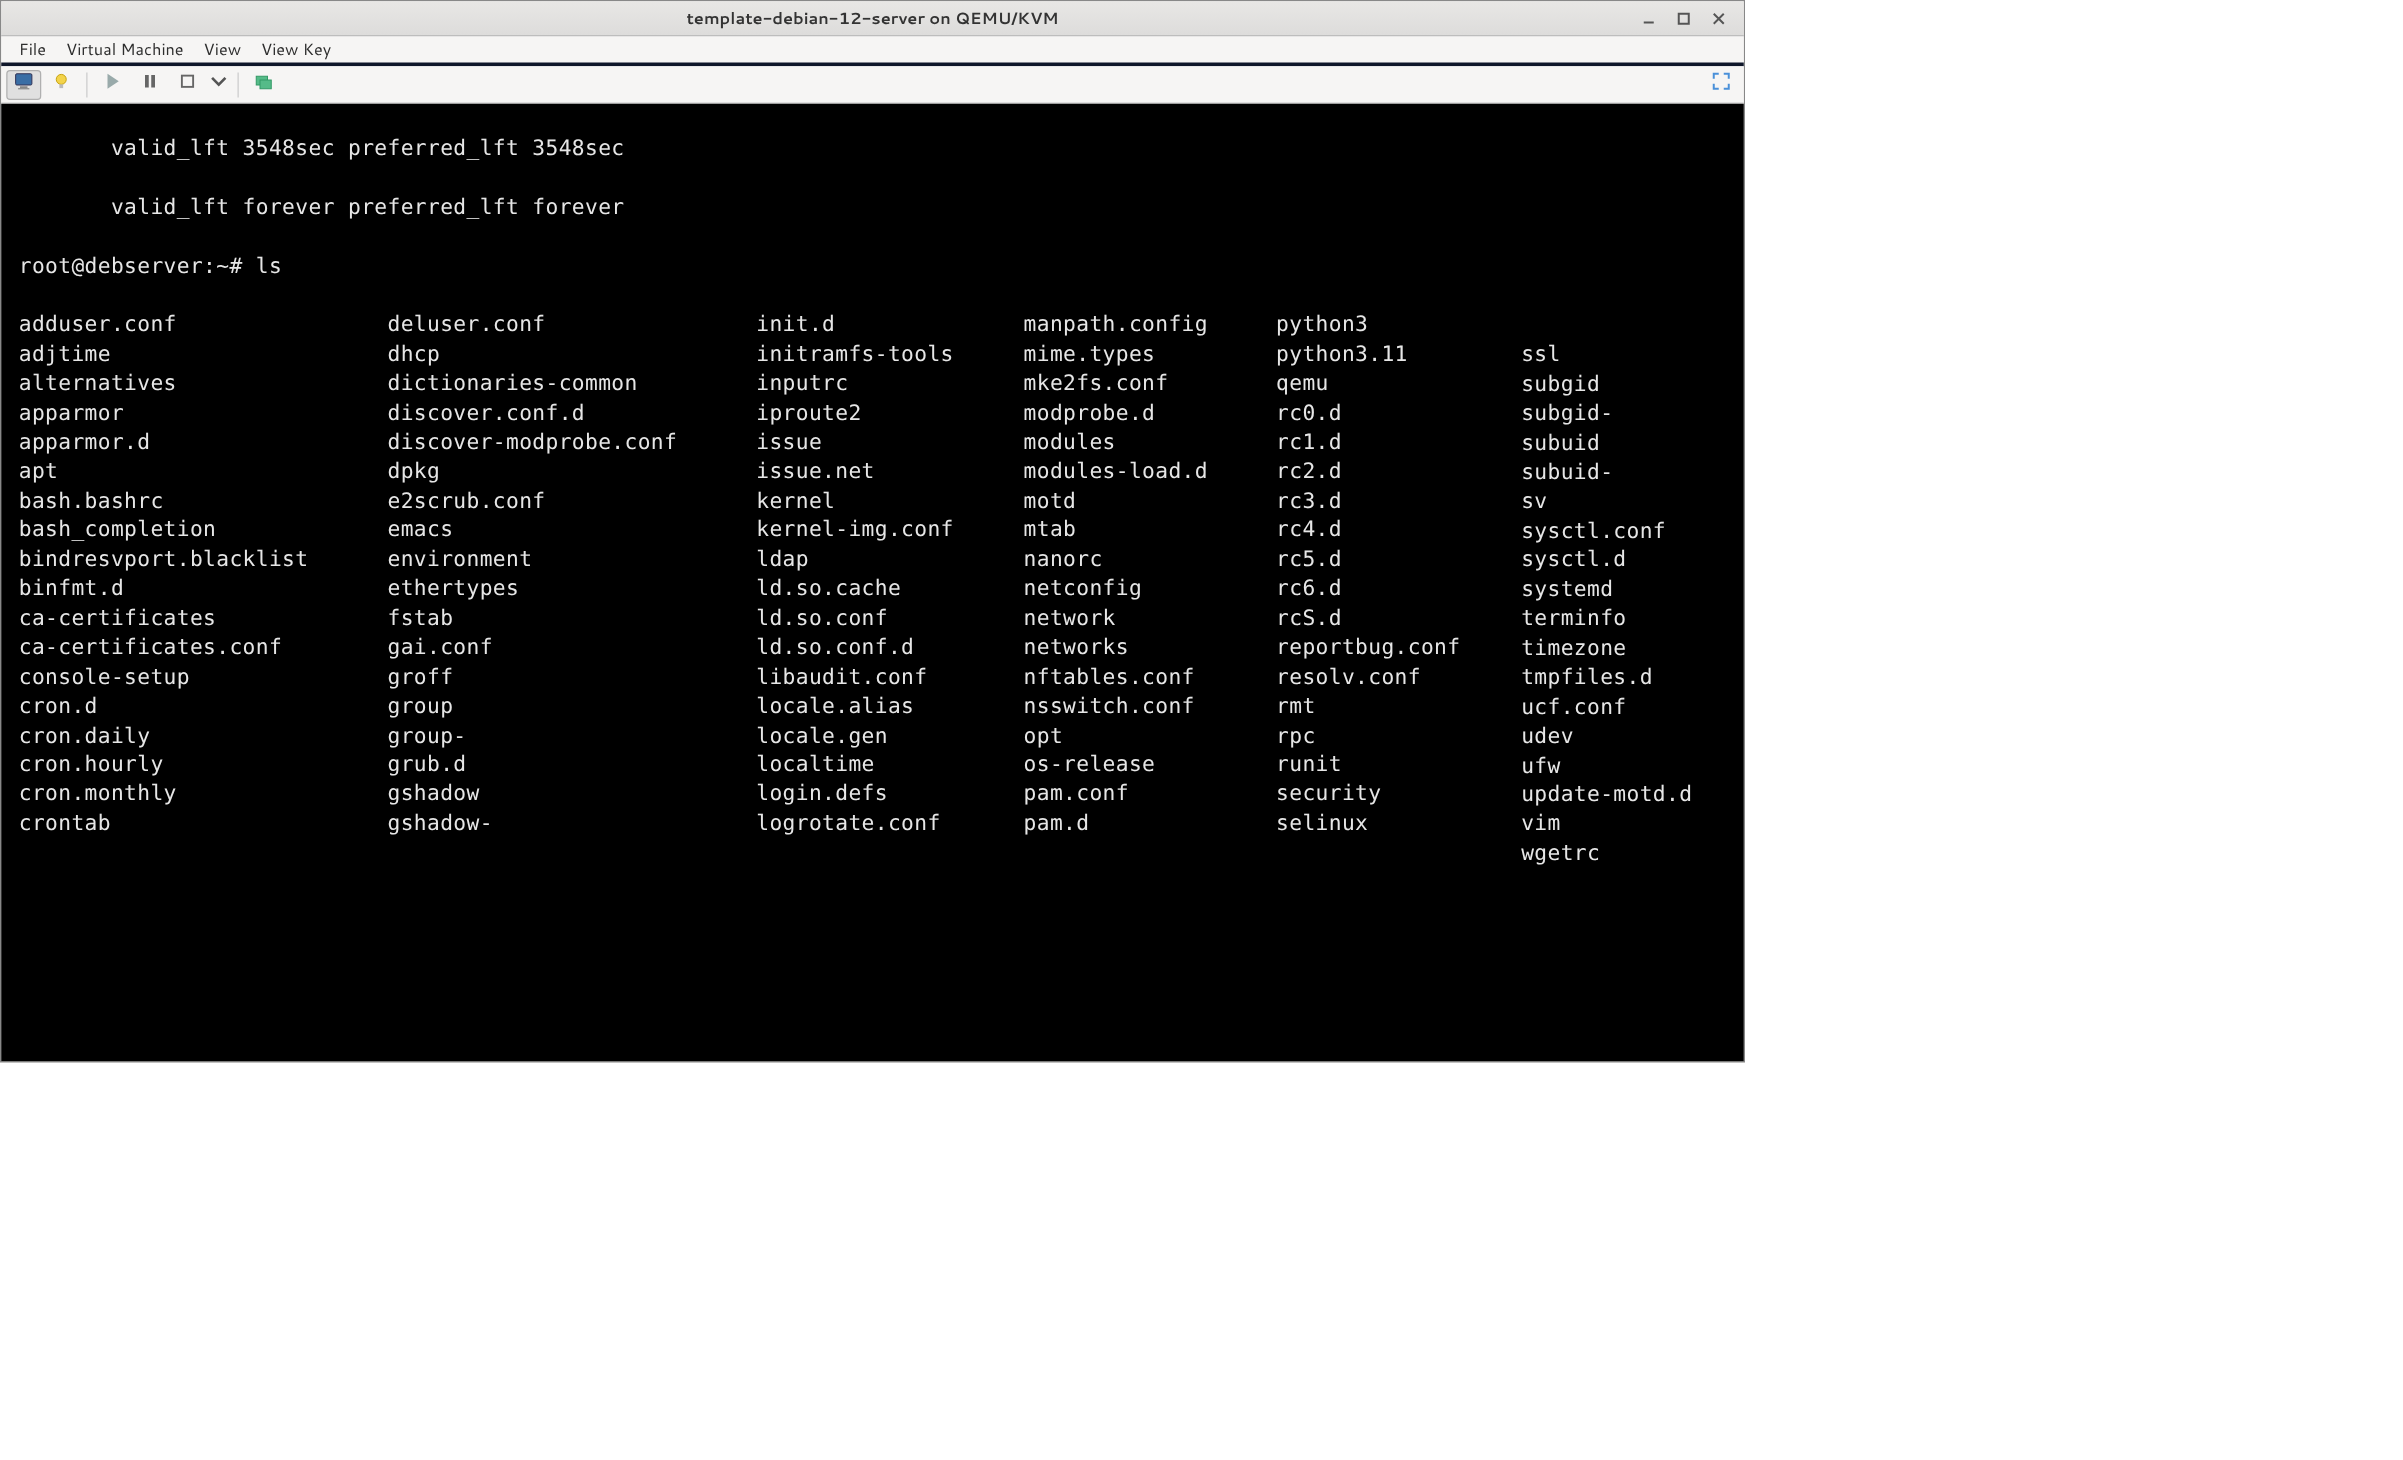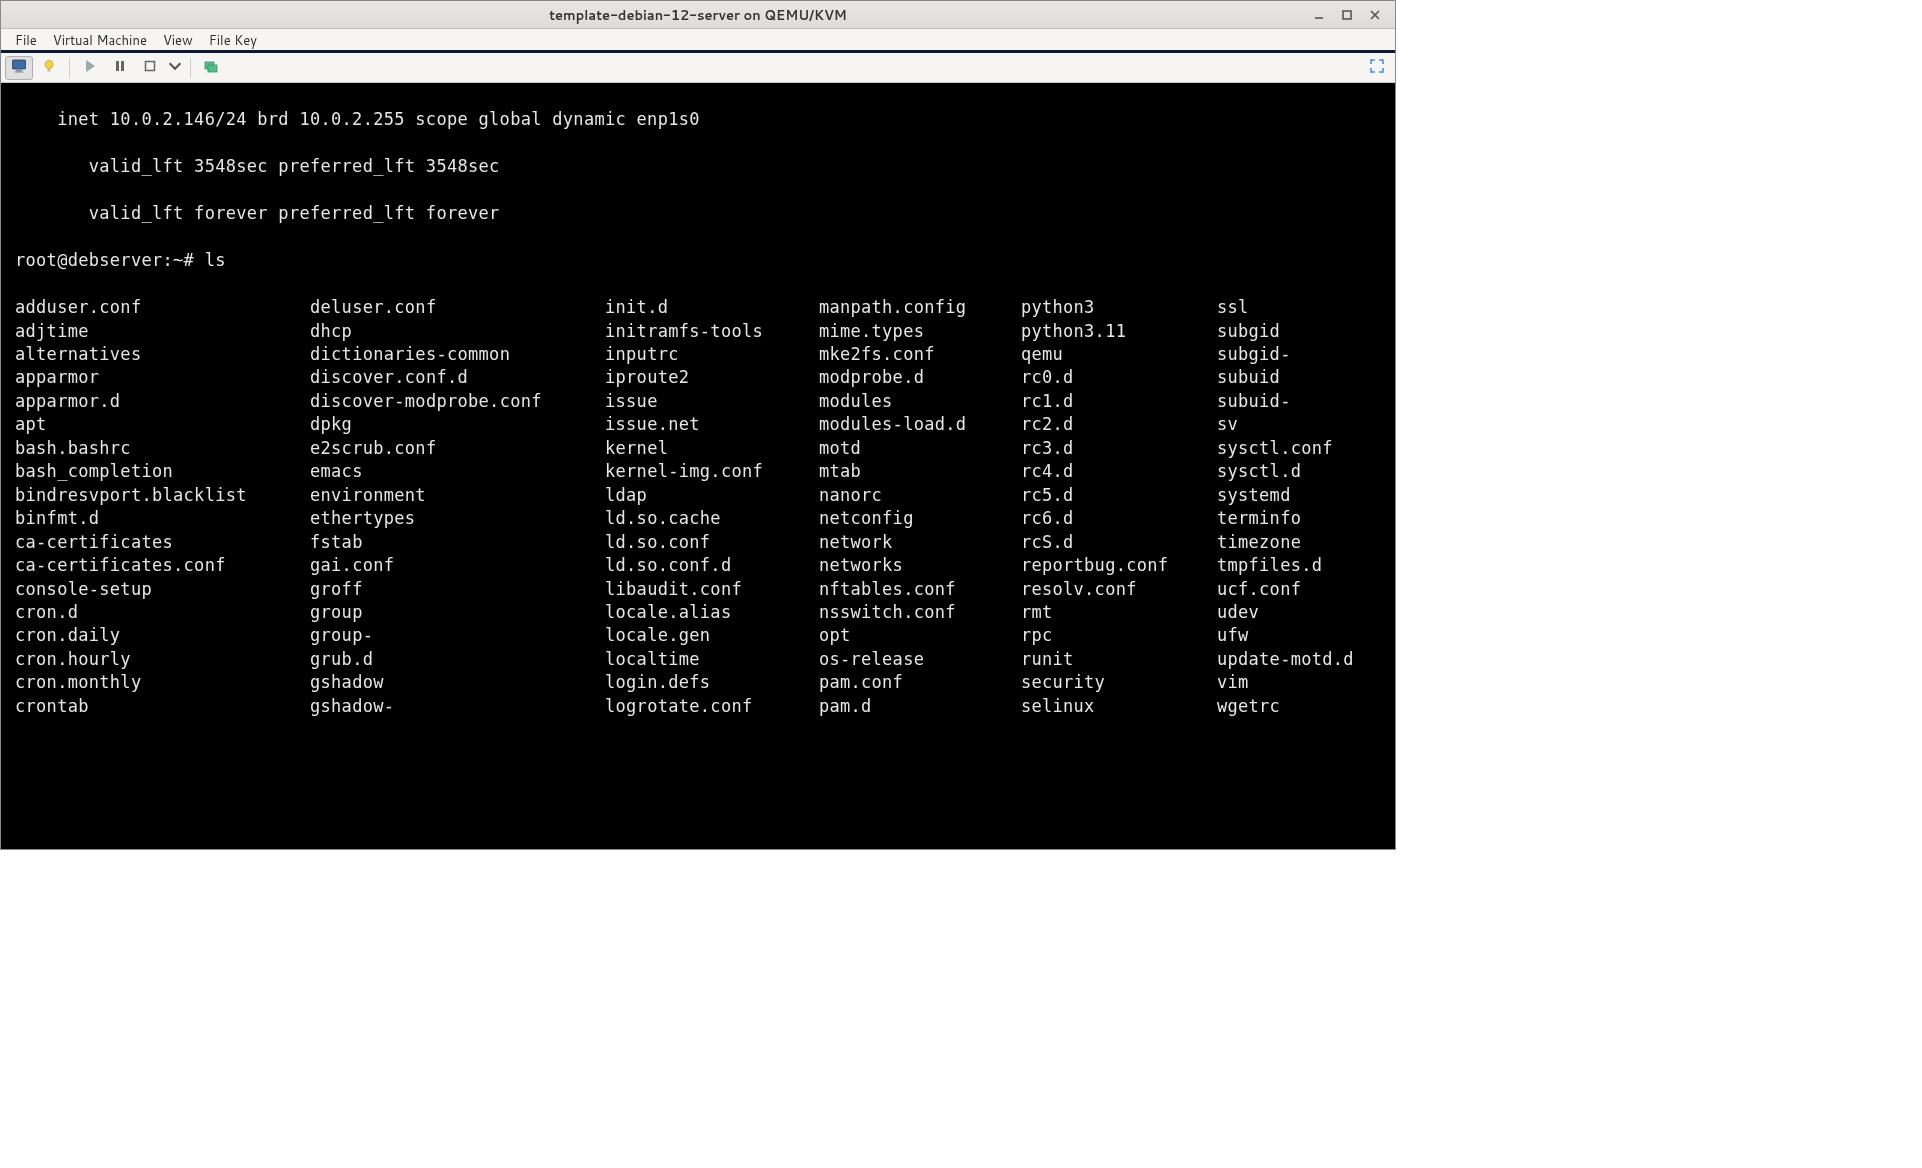--- a/index.html
+++ b/index.html
@@ -23,21 +23,21 @@
   .tspacer { flex: 1; }
 
   .terminal { flex: 1; background: #000; color: #e6e6e6; font-family: "DejaVu Sans Mono", "Liberation Mono", monospace; font-size: 17px; line-height: 1.38; padding: 2px 0 0 14px; overflow: hidden; white-space: pre; letter-spacing: 0.3px; }
   .terminal .ls-cols { display: flex; gap: 16px; }
   .terminal .ls-col { min-width: 0; }
   .terminal .ls-col.c0 { width: 282px; }
   .terminal .ls-col.c1 { width: 282px; }
   .terminal .ls-col.c2 { width: 200px; }
   .terminal .ls-col.c3 { width: 188px; }
   .terminal .ls-col.c4 { width: 182px; }
-  .terminal .ls-col.c5 { width: 180px; }
+  .terminal .ls-col.c5 { width: 180px; margin-top: 24px; }
 </style>
 </head>
 <body>
 
 <div class="outer">
 
   <div class="titlebar">
     <div class="title">template-debian-12-server on QEMU/KVM</div>
     <div class="wincontrols">
       <div class="winbtn">
@@ -55,21 +55,21 @@
             <path d="M2 2 L10 10 M10 2 L2 10"></path>
           </svg>
         </div>
     </div>
   </div>
 
   <div class="menubar">
     <div class="menuitem">File</div>
     <div class="menuitem">Virtual Machine</div>
     <div class="menuitem">View</div>
-    <div class="menuitem">File Key</div>
+    <div class="menuitem">View Key</div>
   </div>
 
   <div class="toolbar">
     <div class="tbtn active">
       <span><svg viewBox="0 0 16 16">
             <rect x="1.5" y="2" width="13" height="9" rx="1" fill="#3a6ea5" stroke="#335" stroke-width="0.8"></rect>
             <rect x="5" y="12" width="6" height="1.5" fill="#888"></rect>
             <rect x="3.5" y="13.5" width="9" height="1" fill="#888"></rect>
           </svg></span>
     </div>
@@ -110,21 +110,20 @@
     </div>
     <div class="tspacer"></div>
     <div class="tbtn">
       <span><svg viewBox="0 0 16 16">
             <path d="M2 6 V2 H6 M10 2 H14 V6 M14 10 V14 H10 M6 14 H2 V10" fill="none" stroke="#4a90d9" stroke-width="1.6"></path>
           </svg></span>
     </div>
   </div>
 
   <div class="terminal">
-<div>    inet 10.0.2.146/24 brd 10.0.2.255 scope global dynamic enp1s0</div>
 <div>       valid_lft 3548sec preferred_lft 3548sec</div>
 <div>       valid_lft forever preferred_lft forever</div>
 <div><span>root@debserver:~# </span><span>ls</span></div>
 <div class="ls-cols" id="ls-cols"><div class="ls-col c0"><div>adduser.conf</div><div>adjtime</div><div>alternatives</div><div>apparmor</div><div>apparmor.d</div><div>apt</div><div>bash.bashrc</div><div>bash_completion</div><div>bindresvport.blacklist</div><div>binfmt.d</div><div>ca-certificates</div><div>ca-certificates.conf</div><div>console-setup</div><div>cron.d</div><div>cron.daily</div><div>cron.hourly</div><div>cron.monthly</div><div>crontab</div></div><div class="ls-col c1"><div>deluser.conf</div><div>dhcp</div><div>dictionaries-common</div><div>discover.conf.d</div><div>discover-modprobe.conf</div><div>dpkg</div><div>e2scrub.conf</div><div>emacs</div><div>environment</div><div>ethertypes</div><div>fstab</div><div>gai.conf</div><div>groff</div><div>group</div><div>group-</div><div>grub.d</div><div>gshadow</div><div>gshadow-</div></div><div class="ls-col c2"><div>init.d</div><div>initramfs-tools</div><div>inputrc</div><div>iproute2</div><div>issue</div><div>issue.net</div><div>kernel</div><div>kernel-img.conf</div><div>ldap</div><div>ld.so.cache</div><div>ld.so.conf</div><div>ld.so.conf.d</div><div>libaudit.conf</div><div>locale.alias</div><div>locale.gen</div><div>localtime</div><div>login.defs</div><div>logrotate.conf</div></div><div class="ls-col c3"><div>manpath.config</div><div>mime.types</div><div>mke2fs.conf</div><div>modprobe.d</div><div>modules</div><div>modules-load.d</div><div>motd</div><div>mtab</div><div>nanorc</div><div>netconfig</div><div>network</div><div>networks</div><div>nftables.conf</div><div>nsswitch.conf</div><div>opt</div><div>os-release</div><div>pam.conf</div><div>pam.d</div></div><div class="ls-col c4"><div>python3</div><div>python3.11</div><div>qemu</div><div>rc0.d</div><div>rc1.d</div><div>rc2.d</div><div>rc3.d</div><div>rc4.d</div><div>rc5.d</div><div>rc6.d</div><div>rcS.d</div><div>reportbug.conf</div><div>resolv.conf</div><div>rmt</div><div>rpc</div><div>runit</div><div>security</div><div>selinux</div></div><div class="ls-col c5"><div>ssl</div><div>subgid</div><div>subgid-</div><div>subuid</div><div>subuid-</div><div>sv</div><div>sysctl.conf</div><div>sysctl.d</div><div>systemd</div><div>terminfo</div><div>timezone</div><div>tmpfiles.d</div><div>ucf.conf</div><div>udev</div><div>ufw</div><div>update-motd.d</div><div>vim</div><div>wgetrc</div></div></div>
 
   </div>
 
 </div>
 
 </body></html>

